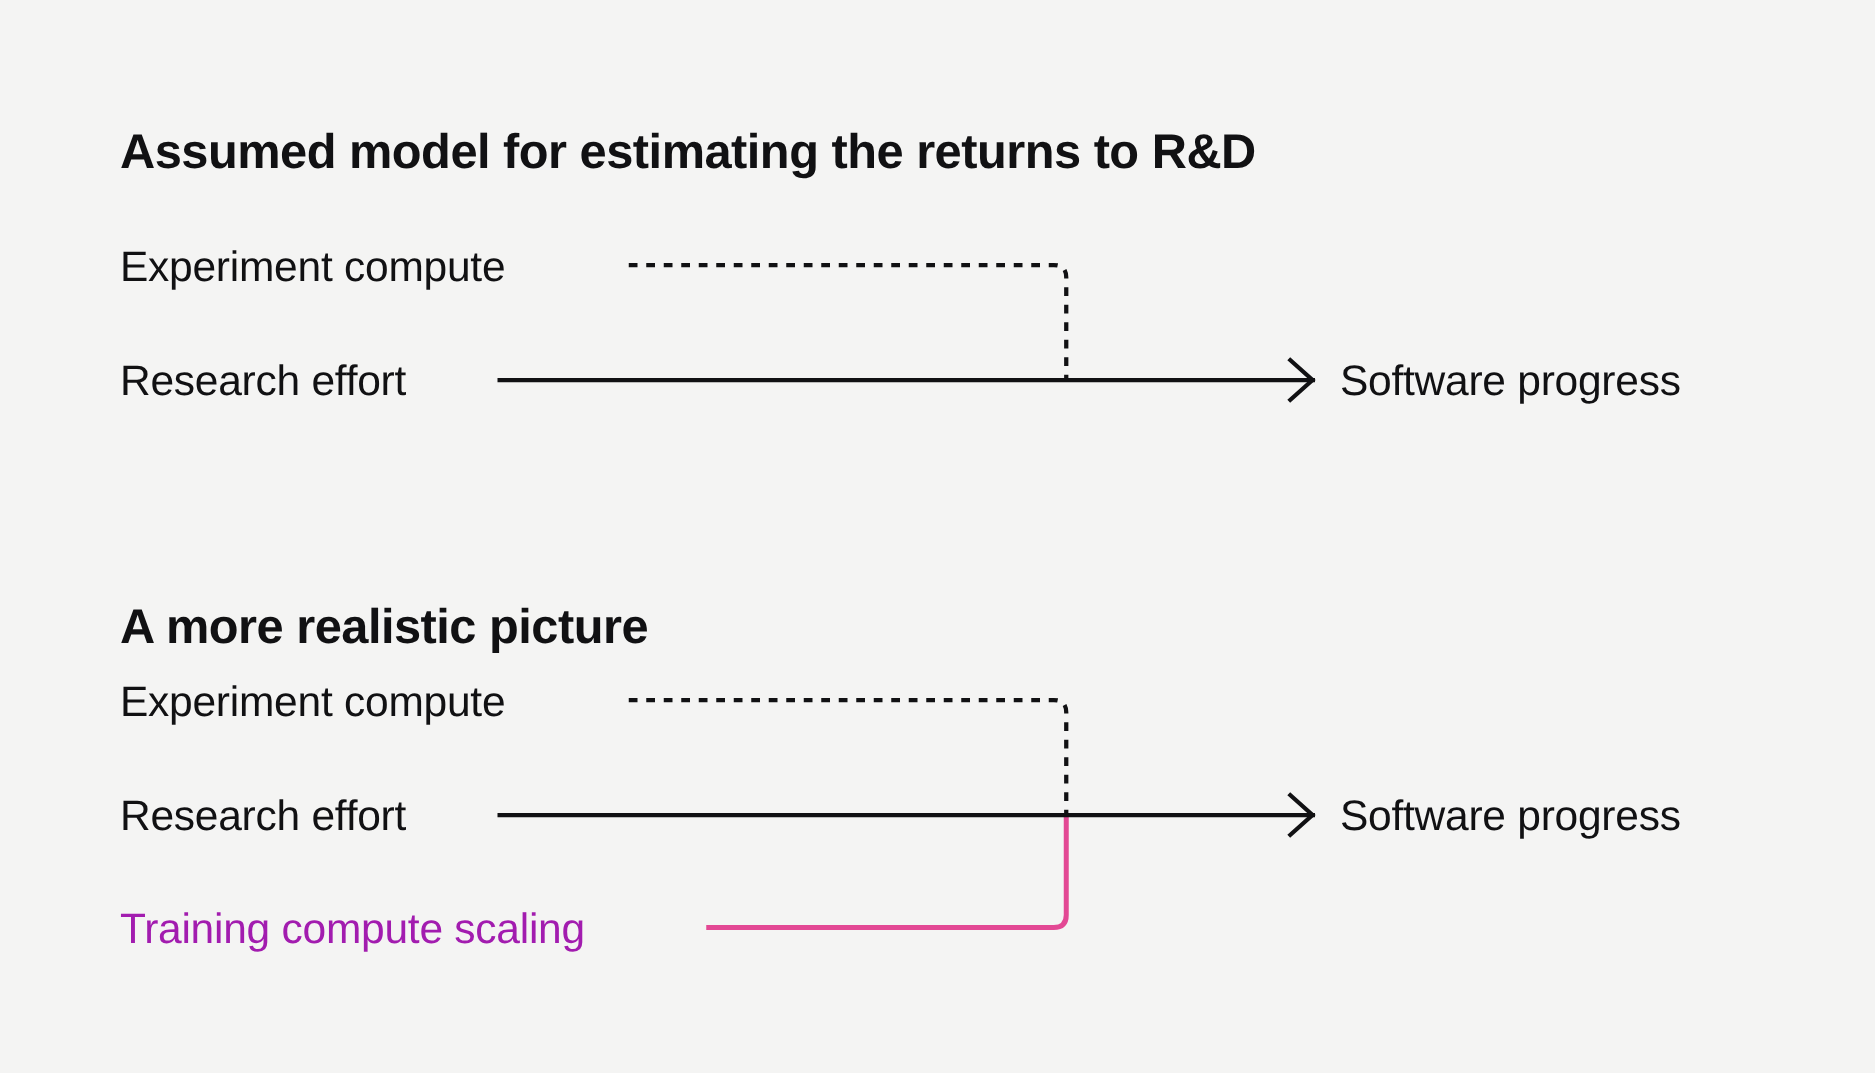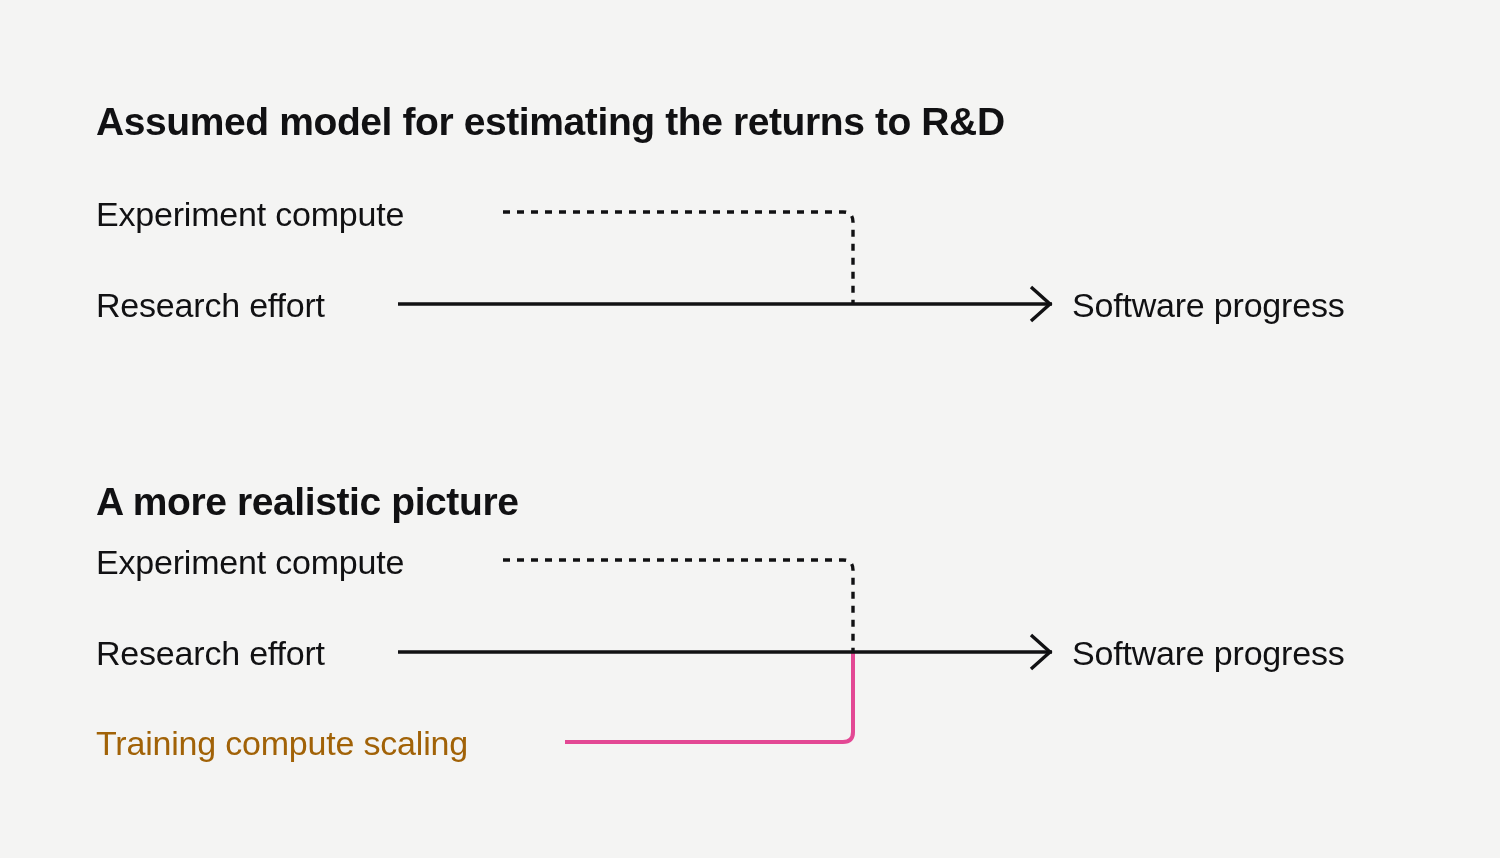--- a/index.html
+++ b/index.html
@@ -33,21 +33,21 @@
     position: absolute;
     font-size: 34px;
     font-weight: 400;
     letter-spacing: -0.2px;
     line-height: 1;
     white-space: nowrap;
     color: #111113;
     text-align: center;
   }
   .node-label.accent {
-    color: #a16207;
+    color: #a21caf;
   }
   .edge-layer {
     position: absolute;
     left: 0;
     top: 0;
     width: 1500px;
     height: 858px;
     overflow: visible;
     pointer-events: none;
   }

